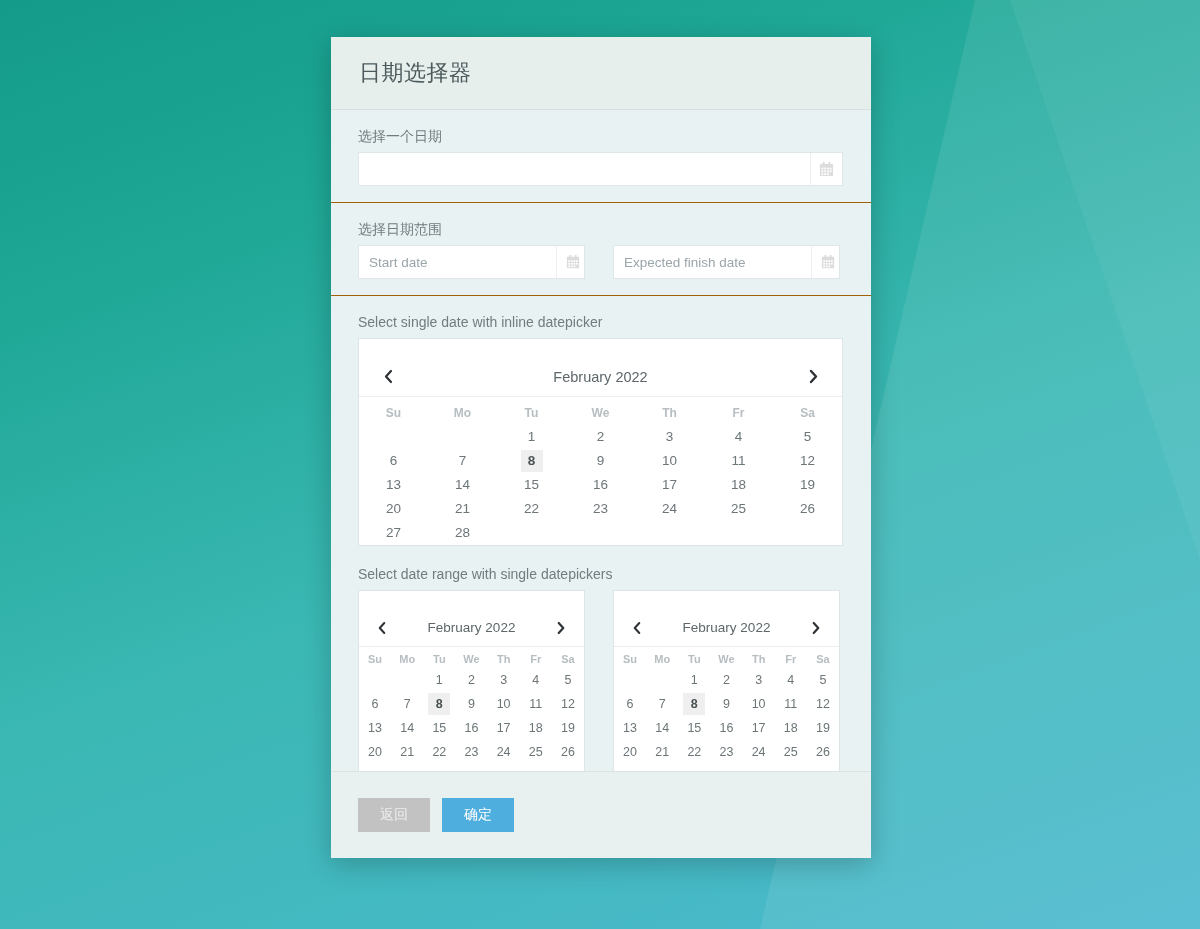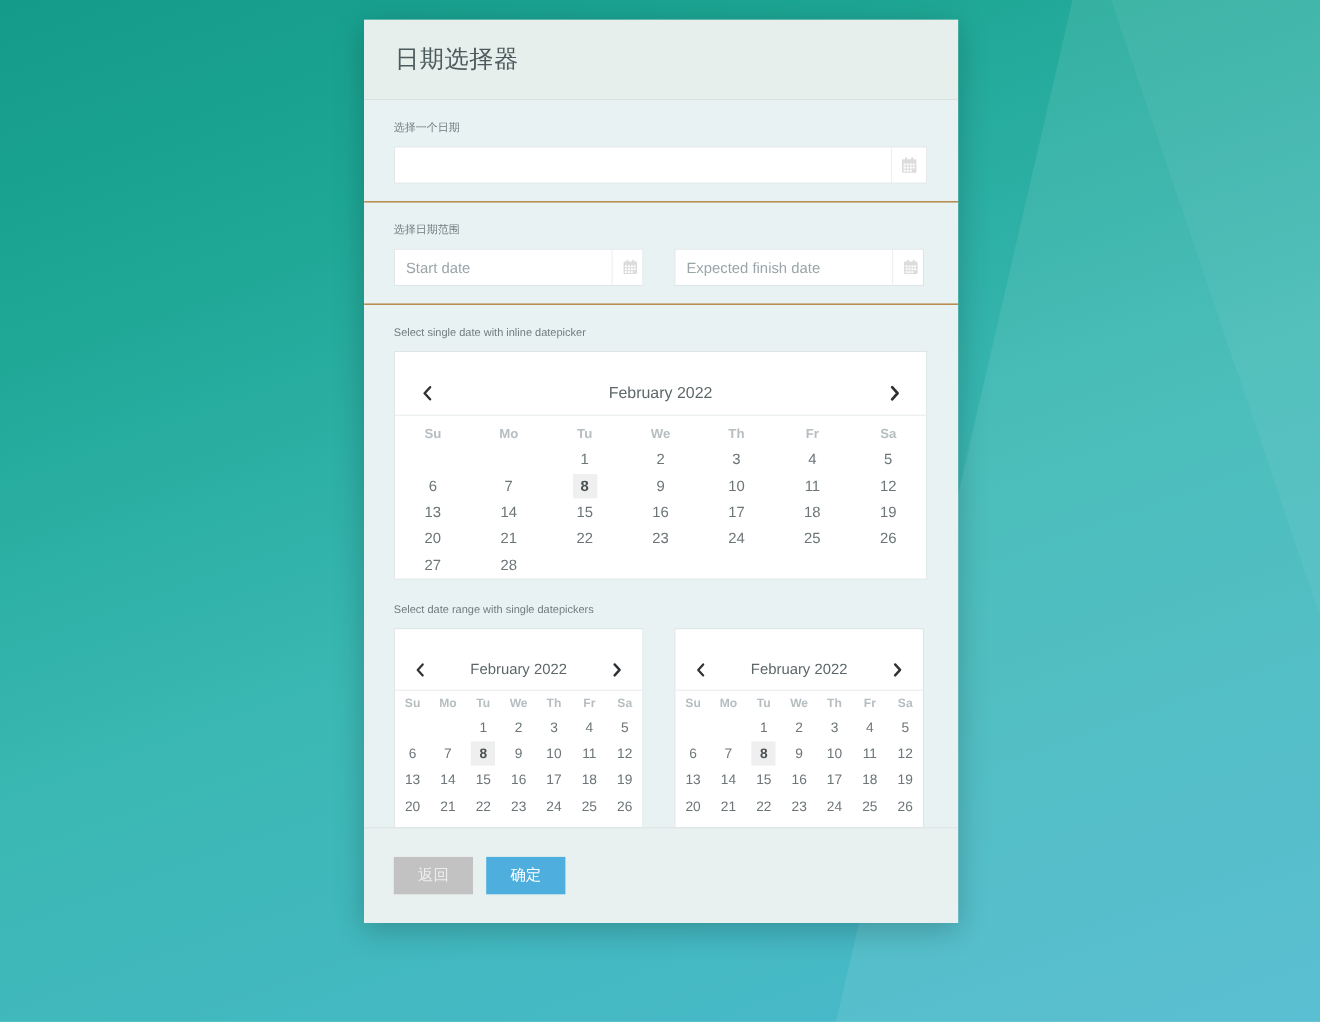--- a/index.html
+++ b/index.html
@@ -26,21 +26,21 @@
     position: absolute;
     top: 0; left: 0; right: 0; bottom: 0;
     clip-path: polygon(1010px 0, 1200px 0, 1200px 560px);
     background-color: rgba(255,255,255,0.05);
     pointer-events: none;
   }
 
   
   #modal {
     position: absolute;
-    left: 331px; top: 18px;
+    left: 331px; top: 37px;
     width: 540px; height: 821px;
     background: #e9f2f1;
     box-shadow: 0 6px 26px rgba(0,0,0,0.22);
     display: flex; flex-direction: column;
   }
   #modal-header {
     height: 73px;
     background: #e7efed;
     border-bottom: 1px solid #d7e2e0;
     display: flex; align-items: center;
@@ -56,21 +56,21 @@
   #modal-body {
     flex: 1 1 auto;
     background: #e9f2f2;
     overflow: hidden;
   }
   .section {
     padding: 18px 27px 16px 27px;
   }
   .section + .section { border-top: 1px solid #a16207; }
   .field-label {
-    font-size: 10px;
+    font-size: 14px;
     color: #707c80;
     margin-bottom: 8px;
     line-height: 16px;
   }
 
   
   .input-group {
     display: flex;
     background: #ffffff;
     border: 1px solid #dfe6e8;

